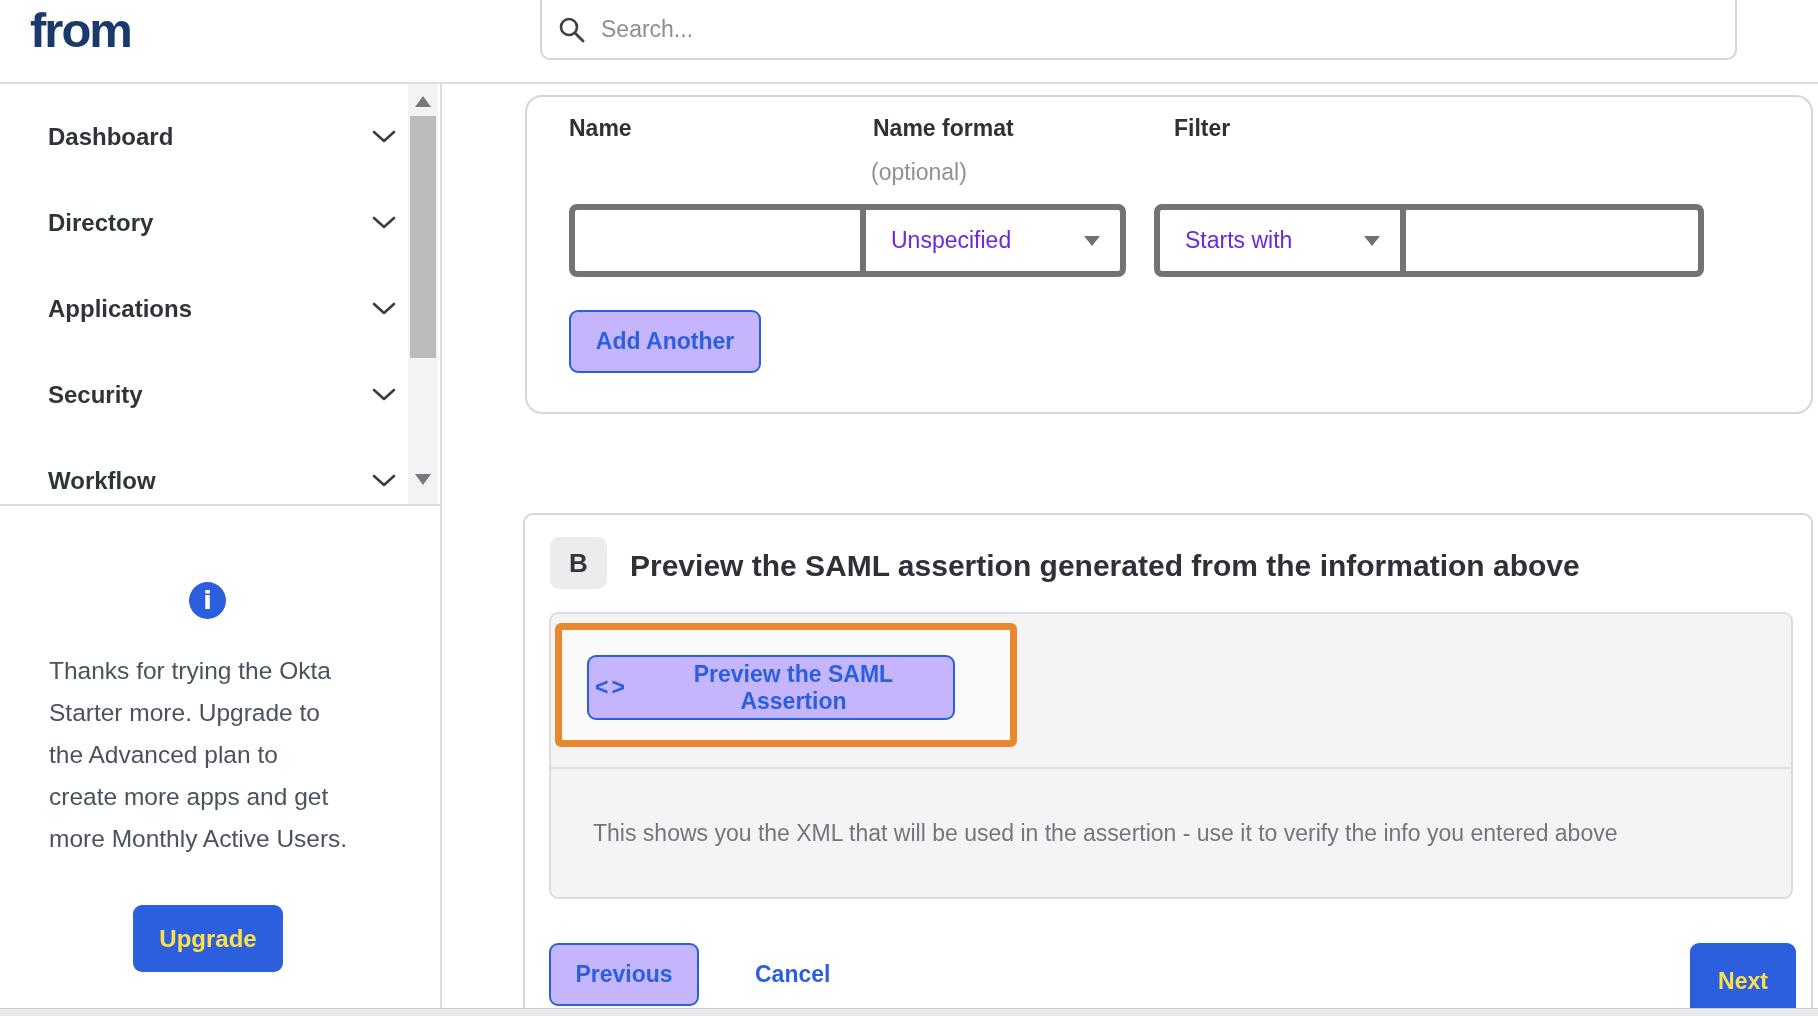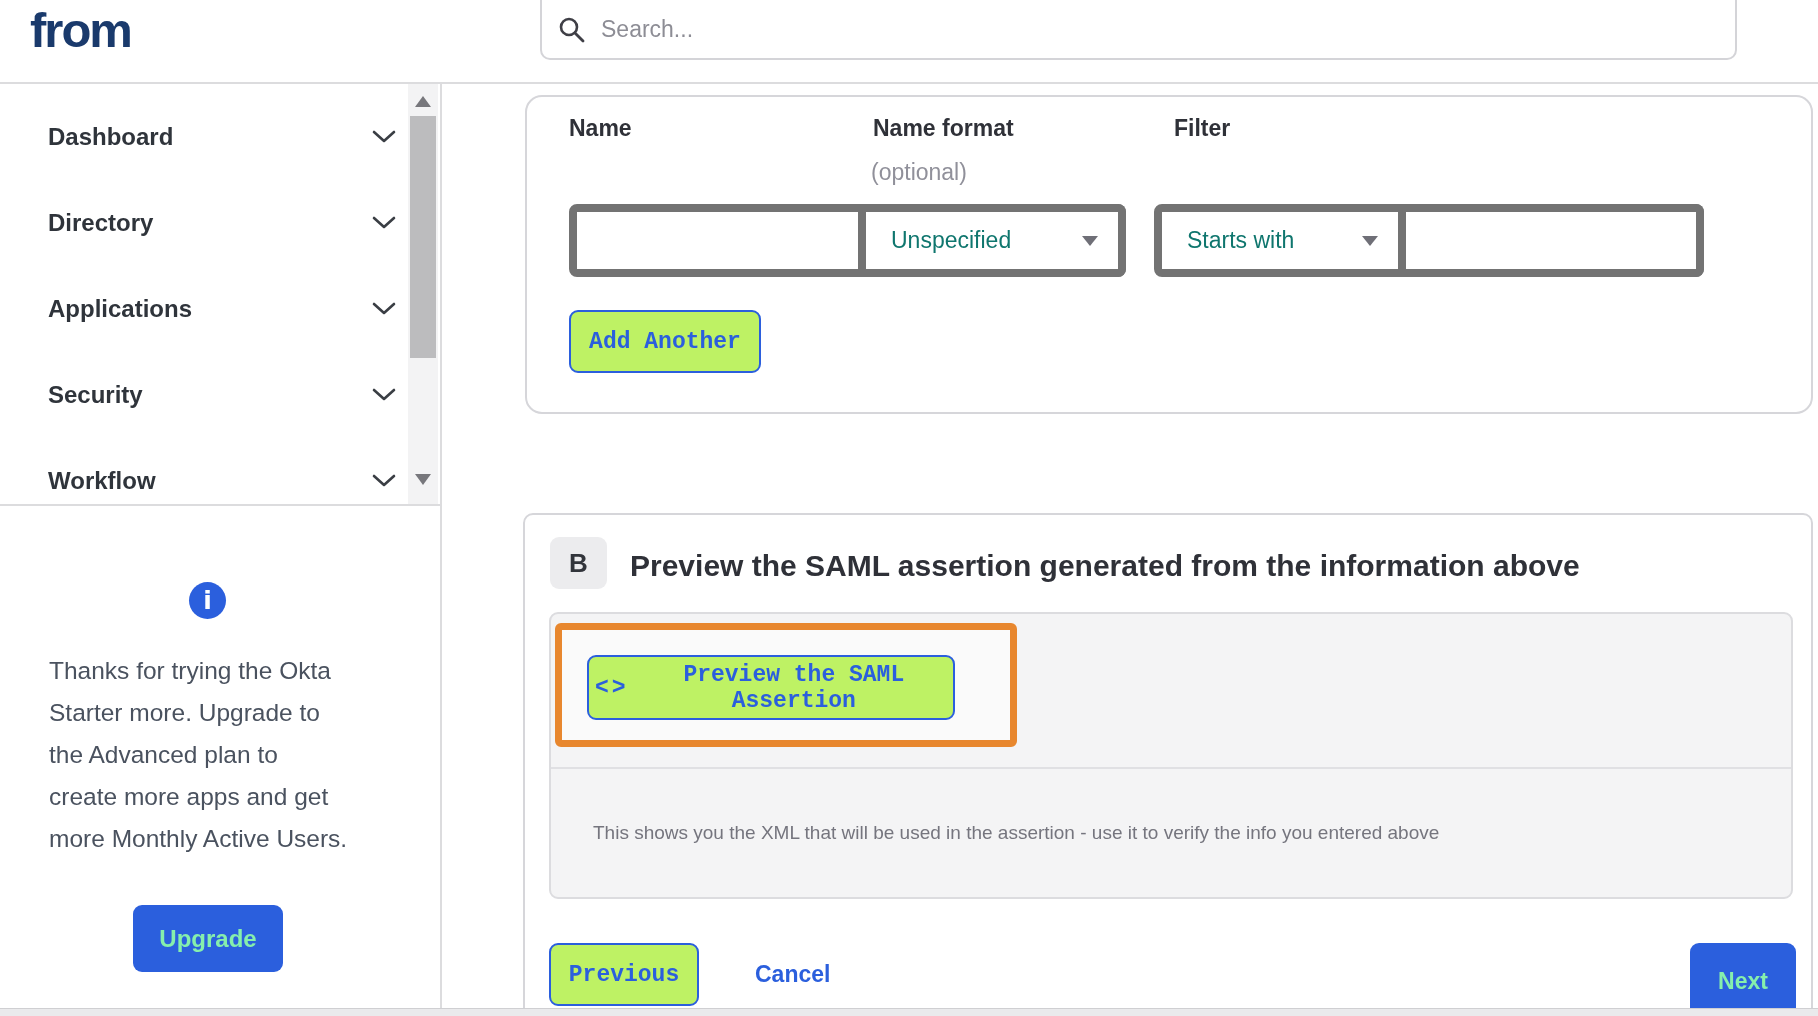--- a/index.html
+++ b/index.html
@@ -52,68 +52,68 @@
 
   
   .info-icon{
     left:189px;top:582px;width:37px;height:37px;border-radius:50%;background:var(--accent);
     color:#fff;display:flex;align-items:center;justify-content:center;
     font-family:"DejaVu Sans",sans-serif;font-weight:700;font-size:25px;
   }
   .upgrade-text{left:49px;top:650px;width:345px;}
   .upgrade-text div{font-size:24.5px;line-height:42px;color:#4a525f;}
   .btn-fill{
-    background:var(--accent);color:#86efac;font-weight:700;border:none;border-radius:9px;
+    background:var(--accent);color:#fde047;font-weight:700;border:none;border-radius:9px;
     display:flex;align-items:center;justify-content:center;cursor:pointer;
     font-family:"Liberation Sans",sans-serif;
   }
   .upgrade-btn{left:133px;top:905px;width:150px;height:67px;font-size:24px;}
 
   
   .card{background:#fff;border:2px solid var(--border);border-radius:17px;box-sizing:border-box;}
   .card1{left:525px;top:95px;width:1288px;height:319px;}
   .col-label{position:absolute;font-size:23px;font-weight:700;color:var(--text-dark);}
   .sub-label{position:absolute;font-size:23px;color:#90909a;}
   .field-row{position:absolute;top:107px;display:flex;}
   .tbox{
-    box-sizing:border-box;height:73px;border:8px solid #737373;background:#fff;
-    font-size:23px;color:#0f766e;
+    box-sizing:border-box;height:73px;border:6px solid #737373;background:#fff;
+    font-size:23px;color:#6d28d9;
   }
   .tbox.input{border-radius:8px 0 0 8px;padding:0 20px;outline:none;font-family:"Liberation Sans",sans-serif;}
   .tbox.input.end{border-radius:0 8px 8px 0;border-left:none;}
   .tbox.select{
     display:flex;align-items:center;justify-content:space-between;padding:0 20px 0 25px;cursor:pointer;
   }
   .tbox.select.joined{border-left:none;border-radius:0 8px 8px 0;}
   .tbox.select.start{border-radius:8px 0 0 8px;}
   .caret{width:0;height:0;border-left:8px solid transparent;border-right:8px solid transparent;border-top:10px solid #6f6f77;}
   .btn-outline{
-    box-sizing:border-box;background:#bef264;border:2px solid var(--accent);border-radius:9px;
+    box-sizing:border-box;background:#c4b5fd;border:2px solid var(--accent);border-radius:9px;
     color:var(--accent);font-weight:700;display:flex;align-items:center;justify-content:center;
-    cursor:pointer;font-family:Liberation Mono, monospace;
+    cursor:pointer;font-family:Liberation Sans, sans-serif;
   }
   .add-another{position:absolute;left:42px;top:213px;width:192px;height:63px;font-size:23px;}
 
   
   .card2{left:523px;top:513px;width:1290px;height:540px;border-radius:10px 10px 0 0;}
   .step-badge{
     position:absolute;left:25px;top:22px;width:57px;height:52px;background:#ececee;border-radius:9px;
     display:flex;align-items:center;justify-content:center;font-size:26px;font-weight:700;color:#32353b;
   }
   .section-heading{position:absolute;left:105px;top:34px;font-size:30px;font-weight:700;color:var(--text-dark);text-align:center;}
   .preview-panel{
     position:absolute;left:24px;top:97px;width:1244px;height:287px;box-sizing:border-box;
     background:#f4f4f5;border:2px solid #dcdcdf;border-radius:9px;
   }
   .panel-top{position:relative;height:153px;}
   .panel-bottom{
     position:relative;height:128px;border-top:2px solid #e0e0e3;border-radius:0 0 9px 9px;
     display:flex;align-items:center;padding-left:42px;
   }
-  .panel-desc{font-size:19px;color:var(--text-gray);}
+  .panel-desc{font-size:23px;color:var(--text-gray);}
   .highlight-box{
     position:absolute;left:4px;top:9px;width:462px;height:124px;box-sizing:border-box;
     border:7px solid var(--orange);border-radius:6px;background:#fafafa;
   }
   .preview-btn{position:absolute;left:25px;top:25px;width:368px;height:65px;font-size:23px;border-radius:9px;}
   .code-icon{font-weight:700;letter-spacing:3px;margin-right:12px;font-size:23px;}
 
   
   .prev-btn{position:absolute;left:24px;top:428px;width:150px;height:63px;font-size:23px;}
   .cancel-link{

